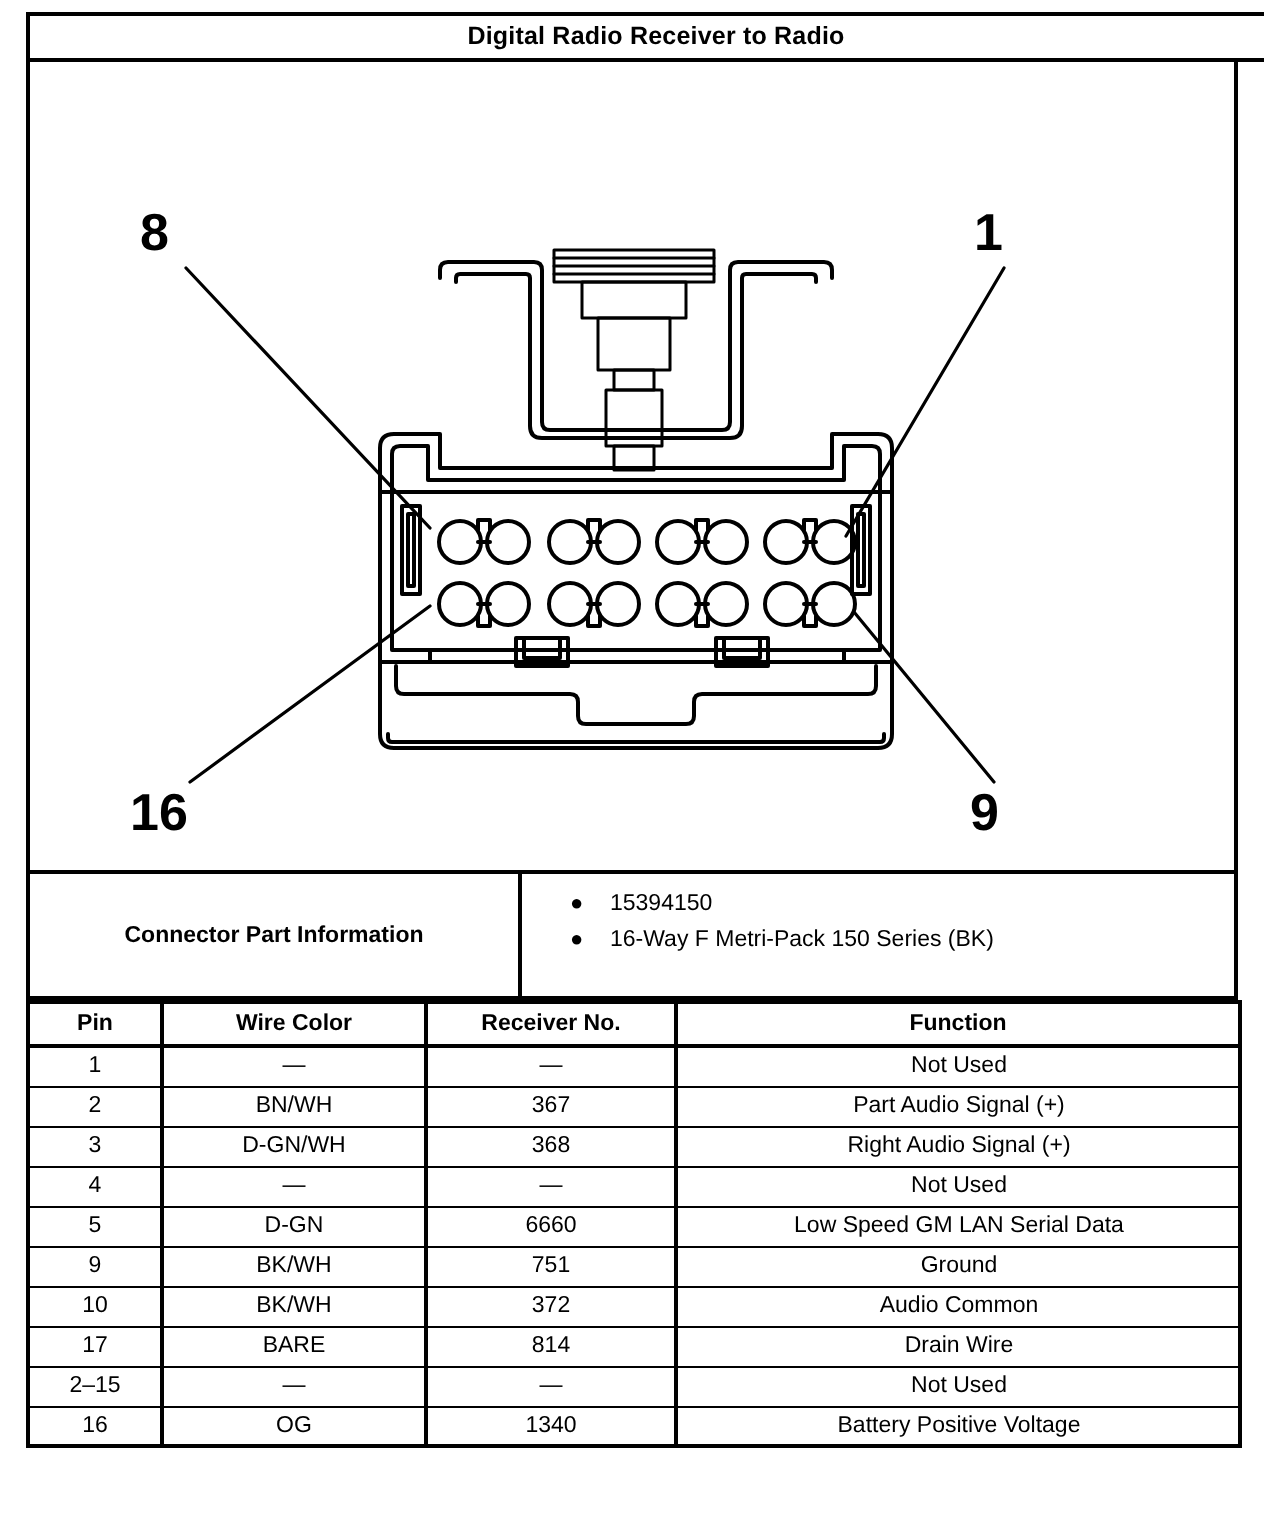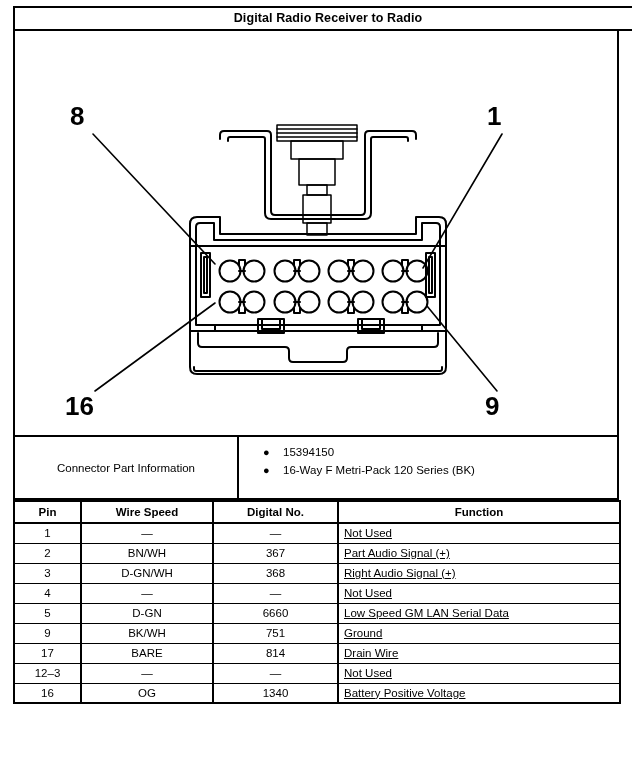--- a/index.html
+++ b/index.html
@@ -82,28 +82,28 @@
     top: 431px;
     width: 606px;
     height: 63px;
     box-sizing: border-box;
     border: 2px solid #000;
     border-top: none;
     display: flex;
     background: #fff;
   }
   .partinfo-label {
-    width: 224px;
+    width: 246px;
     box-sizing: border-box;
     border-right: 2px solid #000;
     display: flex;
     align-items: center;
     justify-content: center;
     font-size: 11.5px;
-    font-weight: normal;
+    font-weight: bold;
   }
   .partinfo-values {
     flex: 1;
     box-sizing: border-box;
     padding: 7px 0 0 0;
   }
   .bullet-row {
     display: flex;
     align-items: flex-start;
     font-size: 11.5px;
@@ -141,23 +141,22 @@
     font-weight: bold;
     text-align: center;
     height: 22px;
   }
   .pin-table td.c-pin,
   .pin-table td.c-wire,
   .pin-table td.c-circuit {
     text-align: center;
   }
   .pin-table td.c-function {
-    text-align: left;
+    text-align: center;
     padding-left: 5px;
-    text-decoration: underline;
   }
   .pin-table .col-pin      { width: 67px; }
   .pin-table .col-wire     { width: 132px; }
   .pin-table .col-circuit  { width: 125px; }
   .pin-table .col-function { width: 282px; }
 
   
   .pin-table { border: 2px solid #000; }
   .pin-table tr:first-child th { border-top: none; }
   .pin-table tr:last-child td { border-bottom: none; }
@@ -326,37 +325,37 @@
 
   <div class="partinfo">
     <div class="partinfo-label">Connector Part Information</div>
     <div class="partinfo-values">
       <div class="bullet-row">
         <span class="bullet-dot">●</span>
         <span class="bullet-text">15394150</span>
       </div>
       <div class="bullet-row">
         <span class="bullet-dot">●</span>
-        <span class="bullet-text">16-Way F Metri-Pack 120 Series (BK)</span>
+        <span class="bullet-text">16-Way F Metri-Pack 150 Series (BK)</span>
       </div>
     </div>
   </div>
 
   <table class="pin-table">
     <colgroup>
       <col class="col-pin">
       <col class="col-wire">
       <col class="col-circuit">
       <col class="col-function">
     </colgroup>
     <thead>
       <tr>
         <th>Pin</th>
-        <th class="col-sep-l">Wire Speed</th>
-        <th class="col-sep-l">Digital No.</th>
+        <th class="col-sep-l">Wire Color</th>
+        <th class="col-sep-l">Receiver No.</th>
         <th class="col-sep-l">Function</th>
       </tr>
     </thead>
     <tbody>
         <tr>
           <td class="c-pin">1</td>
           <td class="c-wire col-sep-l">—</td>
           <td class="c-circuit col-sep-l">—</td>
           <td class="c-function col-sep-l">Not Used</td>
         </tr>
@@ -384,27 +383,33 @@
           <td class="c-circuit col-sep-l">6660</td>
           <td class="c-function col-sep-l">Low Speed GM LAN Serial Data</td>
         </tr>
         <tr>
           <td class="c-pin">9</td>
           <td class="c-wire col-sep-l">BK/WH</td>
           <td class="c-circuit col-sep-l">751</td>
           <td class="c-function col-sep-l">Ground</td>
         </tr>
         <tr>
+          <td class="c-pin">10</td>
+          <td class="c-wire col-sep-l">BK/WH</td>
+          <td class="c-circuit col-sep-l">372</td>
+          <td class="c-function col-sep-l">Audio Common</td>
+        </tr>
+        <tr>
           <td class="c-pin">17</td>
           <td class="c-wire col-sep-l">BARE</td>
           <td class="c-circuit col-sep-l">814</td>
           <td class="c-function col-sep-l">Drain Wire</td>
         </tr>
         <tr>
-          <td class="c-pin">12–3</td>
+          <td class="c-pin">2–15</td>
           <td class="c-wire col-sep-l">—</td>
           <td class="c-circuit col-sep-l">—</td>
           <td class="c-function col-sep-l">Not Used</td>
         </tr>
         <tr>
           <td class="c-pin">16</td>
           <td class="c-wire col-sep-l">OG</td>
           <td class="c-circuit col-sep-l">1340</td>
           <td class="c-function col-sep-l">Battery Positive Voltage</td>
         </tr>

